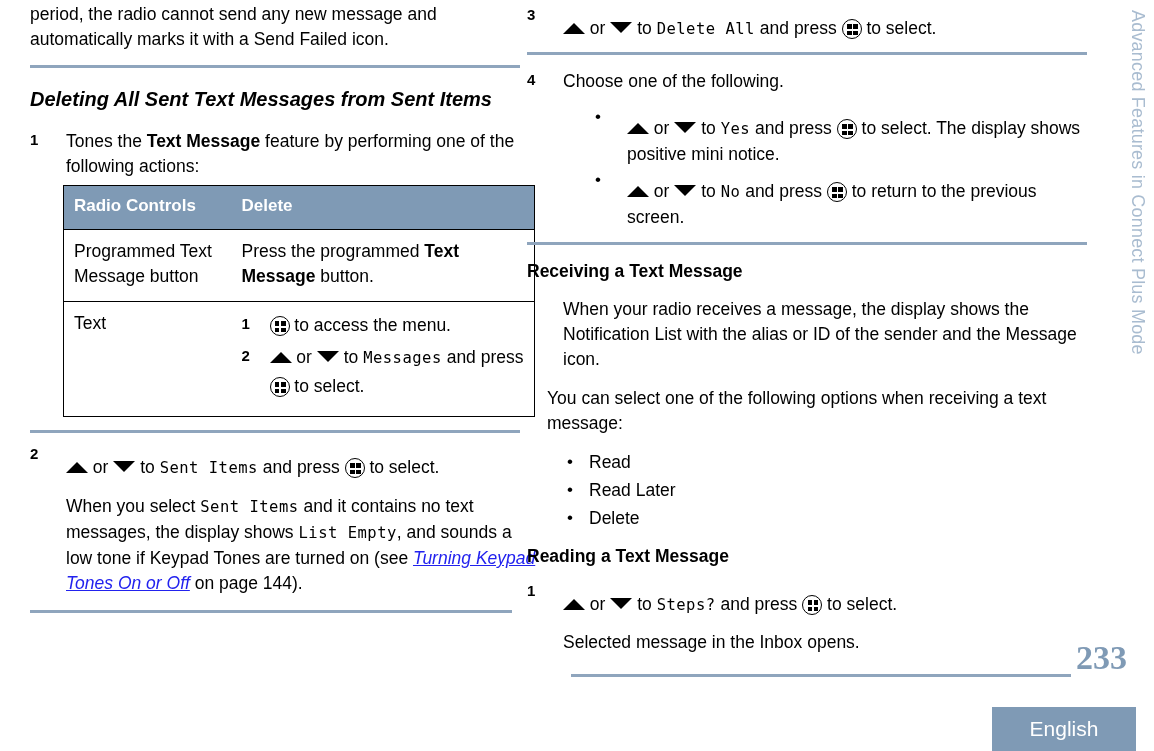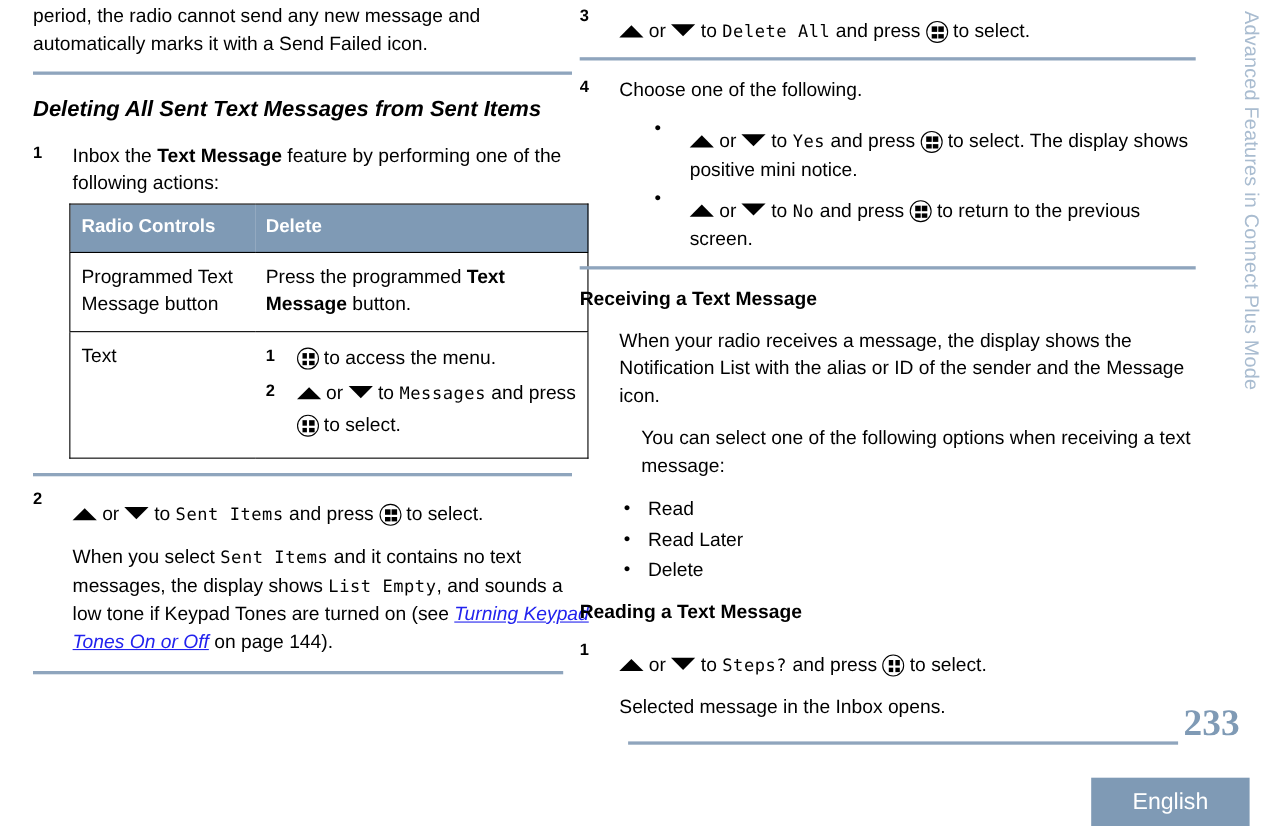--- a/index.html
+++ b/index.html
@@ -240,21 +240,21 @@
 
     <p class="para" style="margin-top:2px;">period, the radio cannot send any new message and automatically marks it with a Send Failed icon.</p>
 
     <hr class="rule" style="margin-top:13px;">
 
     <p class="h-italic" style="margin-top:19px;">Deleting All Sent Text Messages from Sent Items</p>
 
     <div class="step" style="margin-top:18px;">
       <span class="num">1</span>
       <div class="step-body">
-        <span>Inbox the </span><span class="b">Text Message</span><span> feature by performing one of the following actions:</span>
+        <span>Tones the </span><span class="b">Text Message</span><span> feature by performing one of the following actions:</span>
       </div>
     </div>
 
     <div style="margin-left:33px; margin-top:6px;">
       <table class="rc">
         <colgroup>
             <col class="c1">
             <col>
           </colgroup>
         <thead>
@@ -329,21 +329,21 @@
         <span class="ico ico-up"></span><span> or </span><span class="ico ico-dn"></span><span> to </span><span class="lcd">No</span><span> and press </span><span class="ico ico-menu"><i></i><i></i><i></i><i></i></span><span> to return to the previous screen.</span>
       </li>
     </ul>
 
     <hr class="rule" style="margin-top:12px;">
 
     <p class="h-sub" style="margin-top:14px;">Receiving a Text Message</p>
 
     <p class="para" style="margin-top:14px; margin-left:36px; width:520px;">When your radio receives a message, the display shows the Notification List with the alias or ID of the sender and the Message icon.</p>
 
-    <p class="para" style="margin-top:14px; margin-left:56px; width:520px;">You can select one of the following options when receiving a text message:</p>
+    <p class="para" style="margin-top:14px; margin-left:20px; width:520px;">You can select one of the following options when receiving a text message:</p>
 
     <ul class="bullets" style="margin-top:12px; margin-left:36px;">
       <li>Read</li>
       <li>Read Later</li>
       <li>Delete</li>
     </ul>
 
     <p class="h-sub" style="margin-top:12px;">Reading a Text Message</p>
 
     <div class="step step-icon" style="margin-top:12px;">

